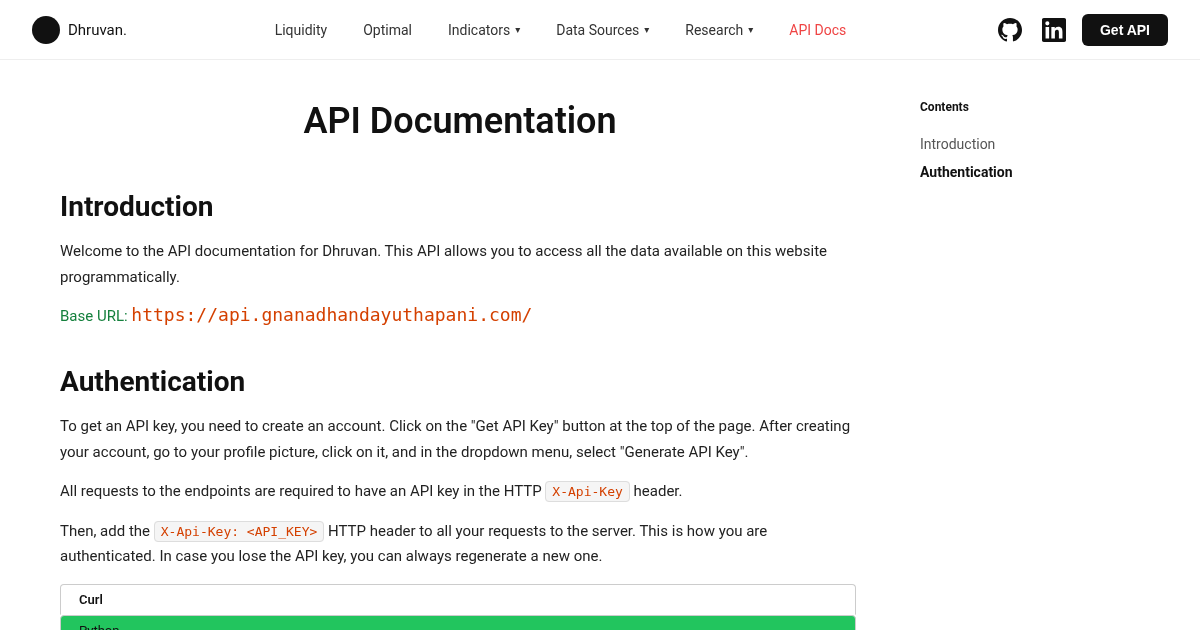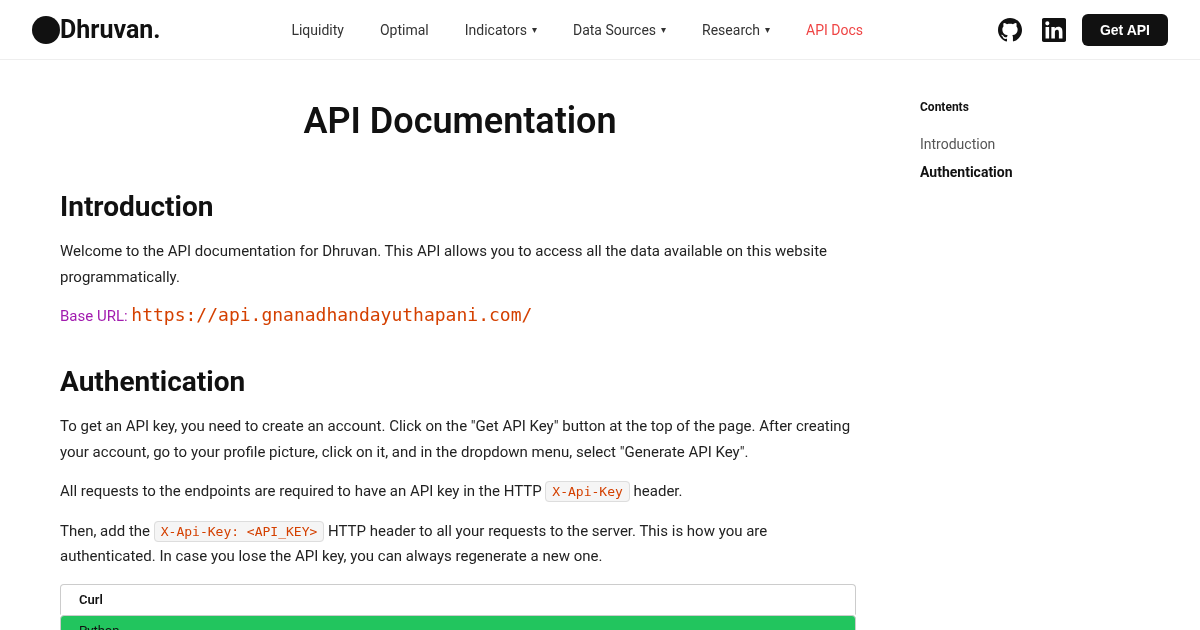--- a/index.html
+++ b/index.html
@@ -4,21 +4,21 @@
   <style>
     * { margin: 0; padding: 0; box-sizing: border-box; }
     body { font-family: -apple-system, BlinkMacSystemFont, 'Segoe UI', Roboto, sans-serif; background: #fff; color: #111; overflow-x: hidden; }
 
     
     nav {
       display: flex; align-items: center; justify-content: space-between;
       padding: 0 32px; height: 60px; border-bottom: 1px solid #eee;
       position: sticky; top: 0; background: #fff; z-index: 100;
     }
-    .nav-logo { display: flex; align-items: center; font-size: 25px; font-weight: 700; }
+    .nav-logo { display: flex; align-items: center; gap: 8px; font-size: 15px; font-weight: 400; }
     .nav-logo-dot { width: 28px; height: 28px; background: #111; border-radius: 50%; }
     .nav-links { display: flex; align-items: flex-end; gap: 16px; }
     .nav-link { font-size: 14px; color: #333; text-decoration: none; padding: 6px 10px; cursor: pointer; }
     .nav-link.active { color: #ef4444; }
     .nav-link-dropdown { display: flex; align-items: center; gap: 3px; }
     .nav-icons { display: flex; align-items: center; gap: 12px; }
     .nav-icon-btn { width: 32px; height: 32px; display: flex; align-items: center; justify-content: center; cursor: pointer; }
     .get-api-btn {
       background: #111; color: #fff; border: none; border-radius: 6px;
       padding: 8px 18px; font-size: 14px; font-weight: 700; cursor: pointer;
@@ -31,21 +31,21 @@
     .sidebar { width: 200px; flex-shrink: 0; padding: 40px 20px; position: sticky; top: 60px; align-self: flex-start; }
 
     
     .page-title { text-align: center; font-size: 36px; font-weight: 600; margin-bottom: 48px; color: #111; }
 
     
     .section { margin-bottom: 40px; }
     .section-heading { font-size: 28px; font-weight: 700; margin-bottom: 16px; color: #111; }
     .section-para { font-size: 15px; line-height: 1.7; color: #222; margin-bottom: 14px; }
     .base-url-line { font-size: 15px; margin-bottom: 24px; }
-    .url-label { color: #a21caf; }
+    .url-label { color: #15803d; }
     .url-link { color: #d44000; font-family: monospace; font-size: 18px; }
 
     .inline-code {
       background: #f5f5f5; border: 1px solid #ddd; border-radius: 4px;
       padding: 2px 6px; font-family: monospace; font-size: 13px; color: #d44000;
     }
 
     
     .code-tabs { display: flex; gap: 0; margin-bottom: 0; flex-direction: column; }
     .code-tab {

